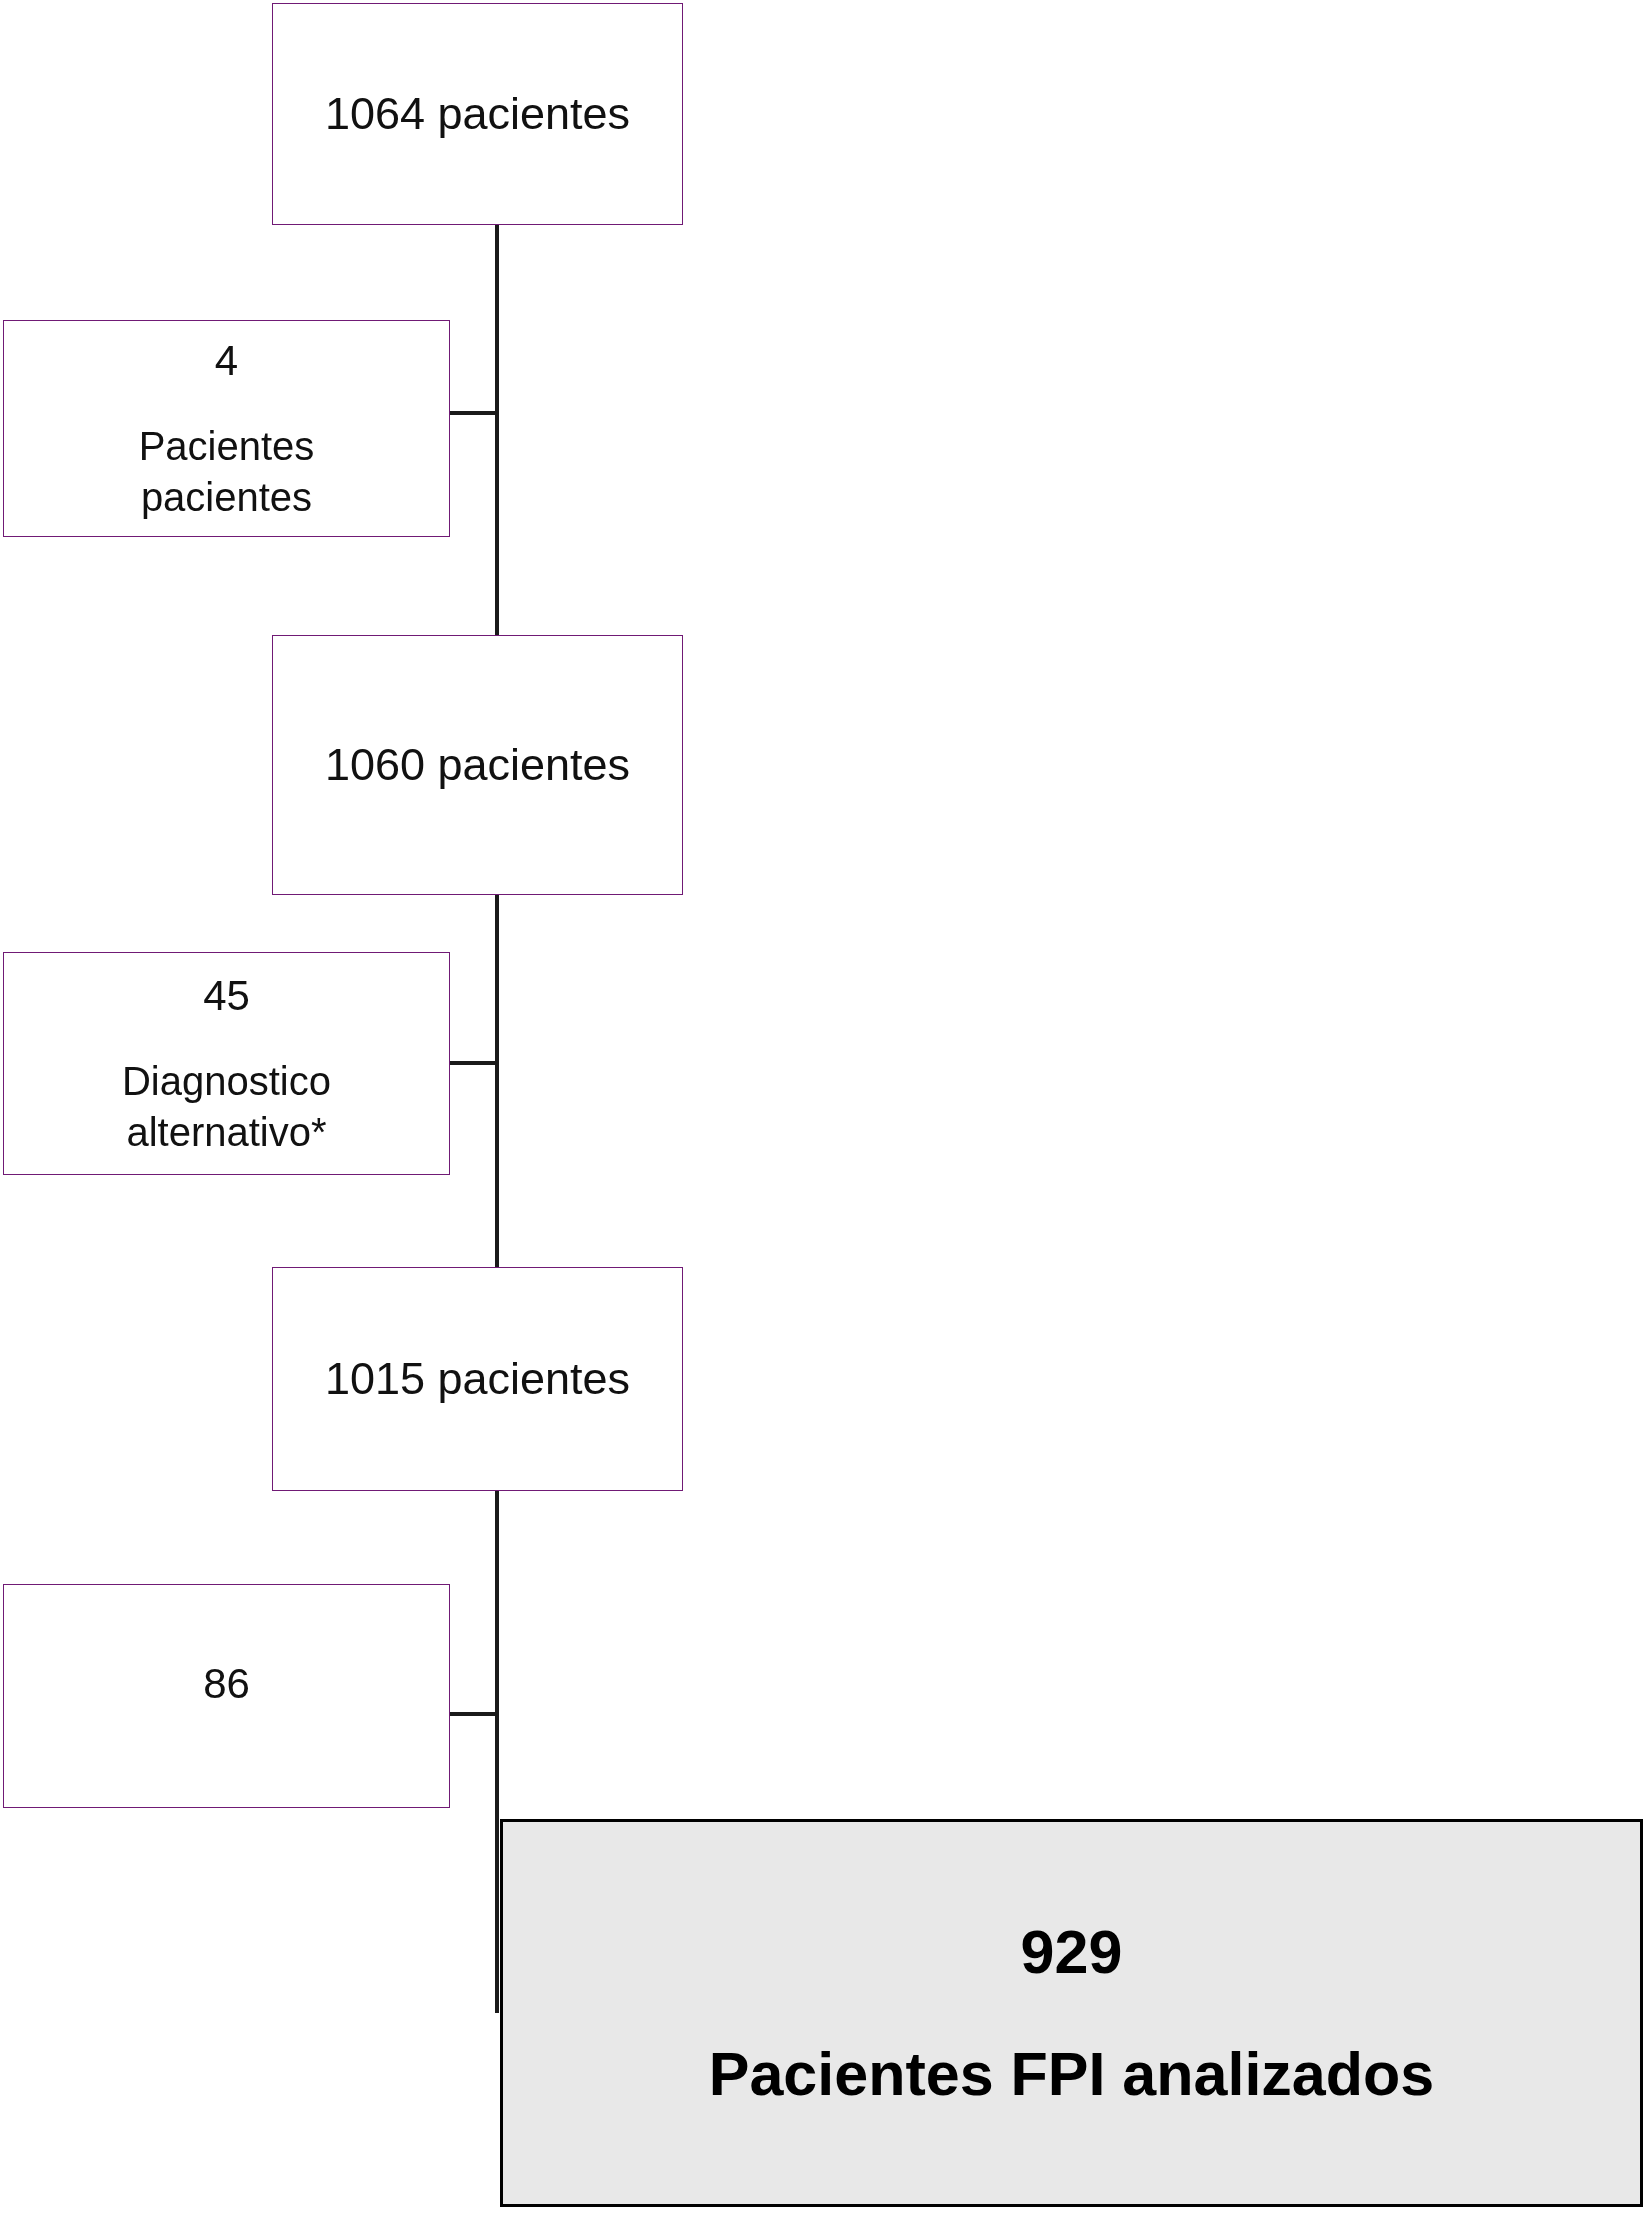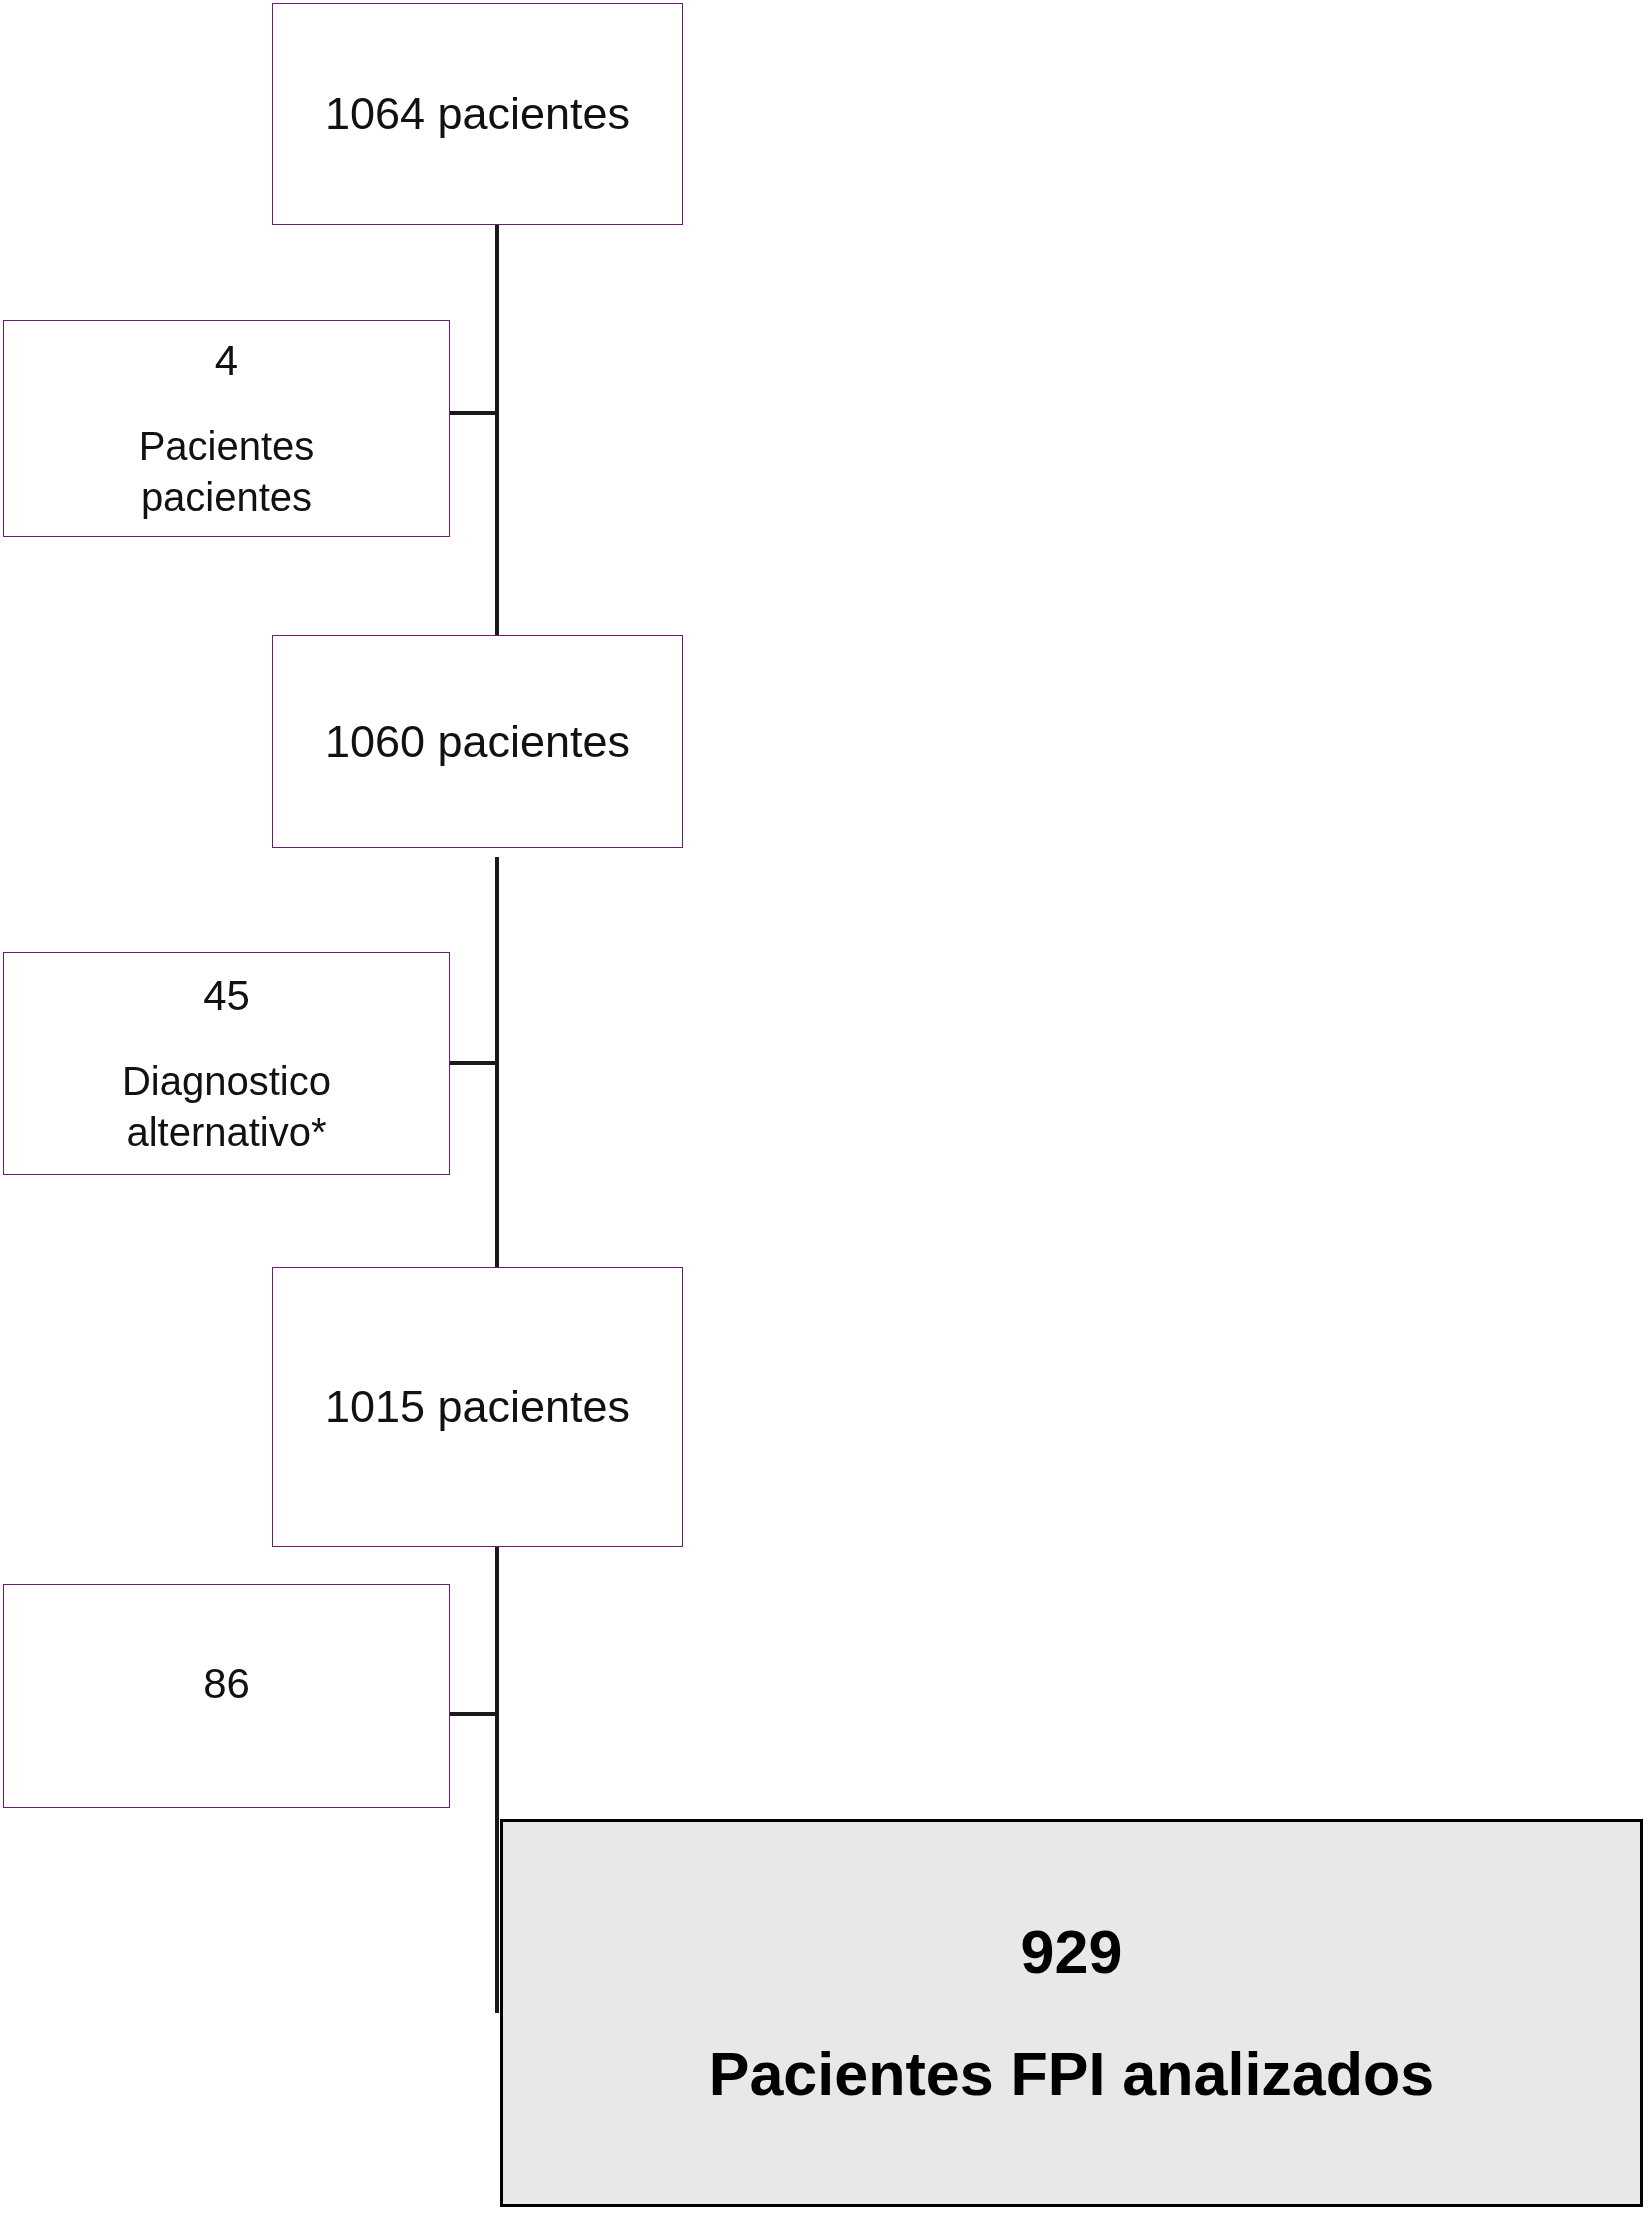--- a/index.html
+++ b/index.html
@@ -110,31 +110,31 @@
   <div class="node node-main" style="left:272px; top:3px; width:411px; height:222px;">
     <span class="line1">1064 pacientes</span>
   </div>
 
   <div class="node node-excl" style="left:3px; top:320px; width:447px; height:217px;">
     <span class="count">4</span>
     <span class="reason">Pacientes
 pacientes</span>
   </div>
 
-  <div class="node node-main" style="left:272px; top:635px; width:411px; height:213px;">
+  <div class="node node-main" style="left:272px; top:635px; width:411px; height:260px;">
     <span class="line1">1060 pacientes</span>
   </div>
 
   <div class="node node-excl" style="left:3px; top:952px; width:447px; height:223px;">
     <span class="count">45</span>
     <span class="reason">Diagnostico
 alternativo*</span>
   </div>
 
-  <div class="node node-main" style="left:272px; top:1267px; width:411px; height:280px;">
+  <div class="node node-main" style="left:272px; top:1267px; width:411px; height:224px;">
     <span class="line1">1015 pacientes</span>
   </div>
 
   <div class="node node-excl tight" style="left:3px; top:1584px; width:447px; height:224px;">
     <span class="count">86</span>
   </div>
 
   <div class="node node-final" style="left:500px; top:1819px; width:1143px; height:388px;">
     <span class="count">929</span>
     <span class="reason">Pacientes FPI analizados</span>

